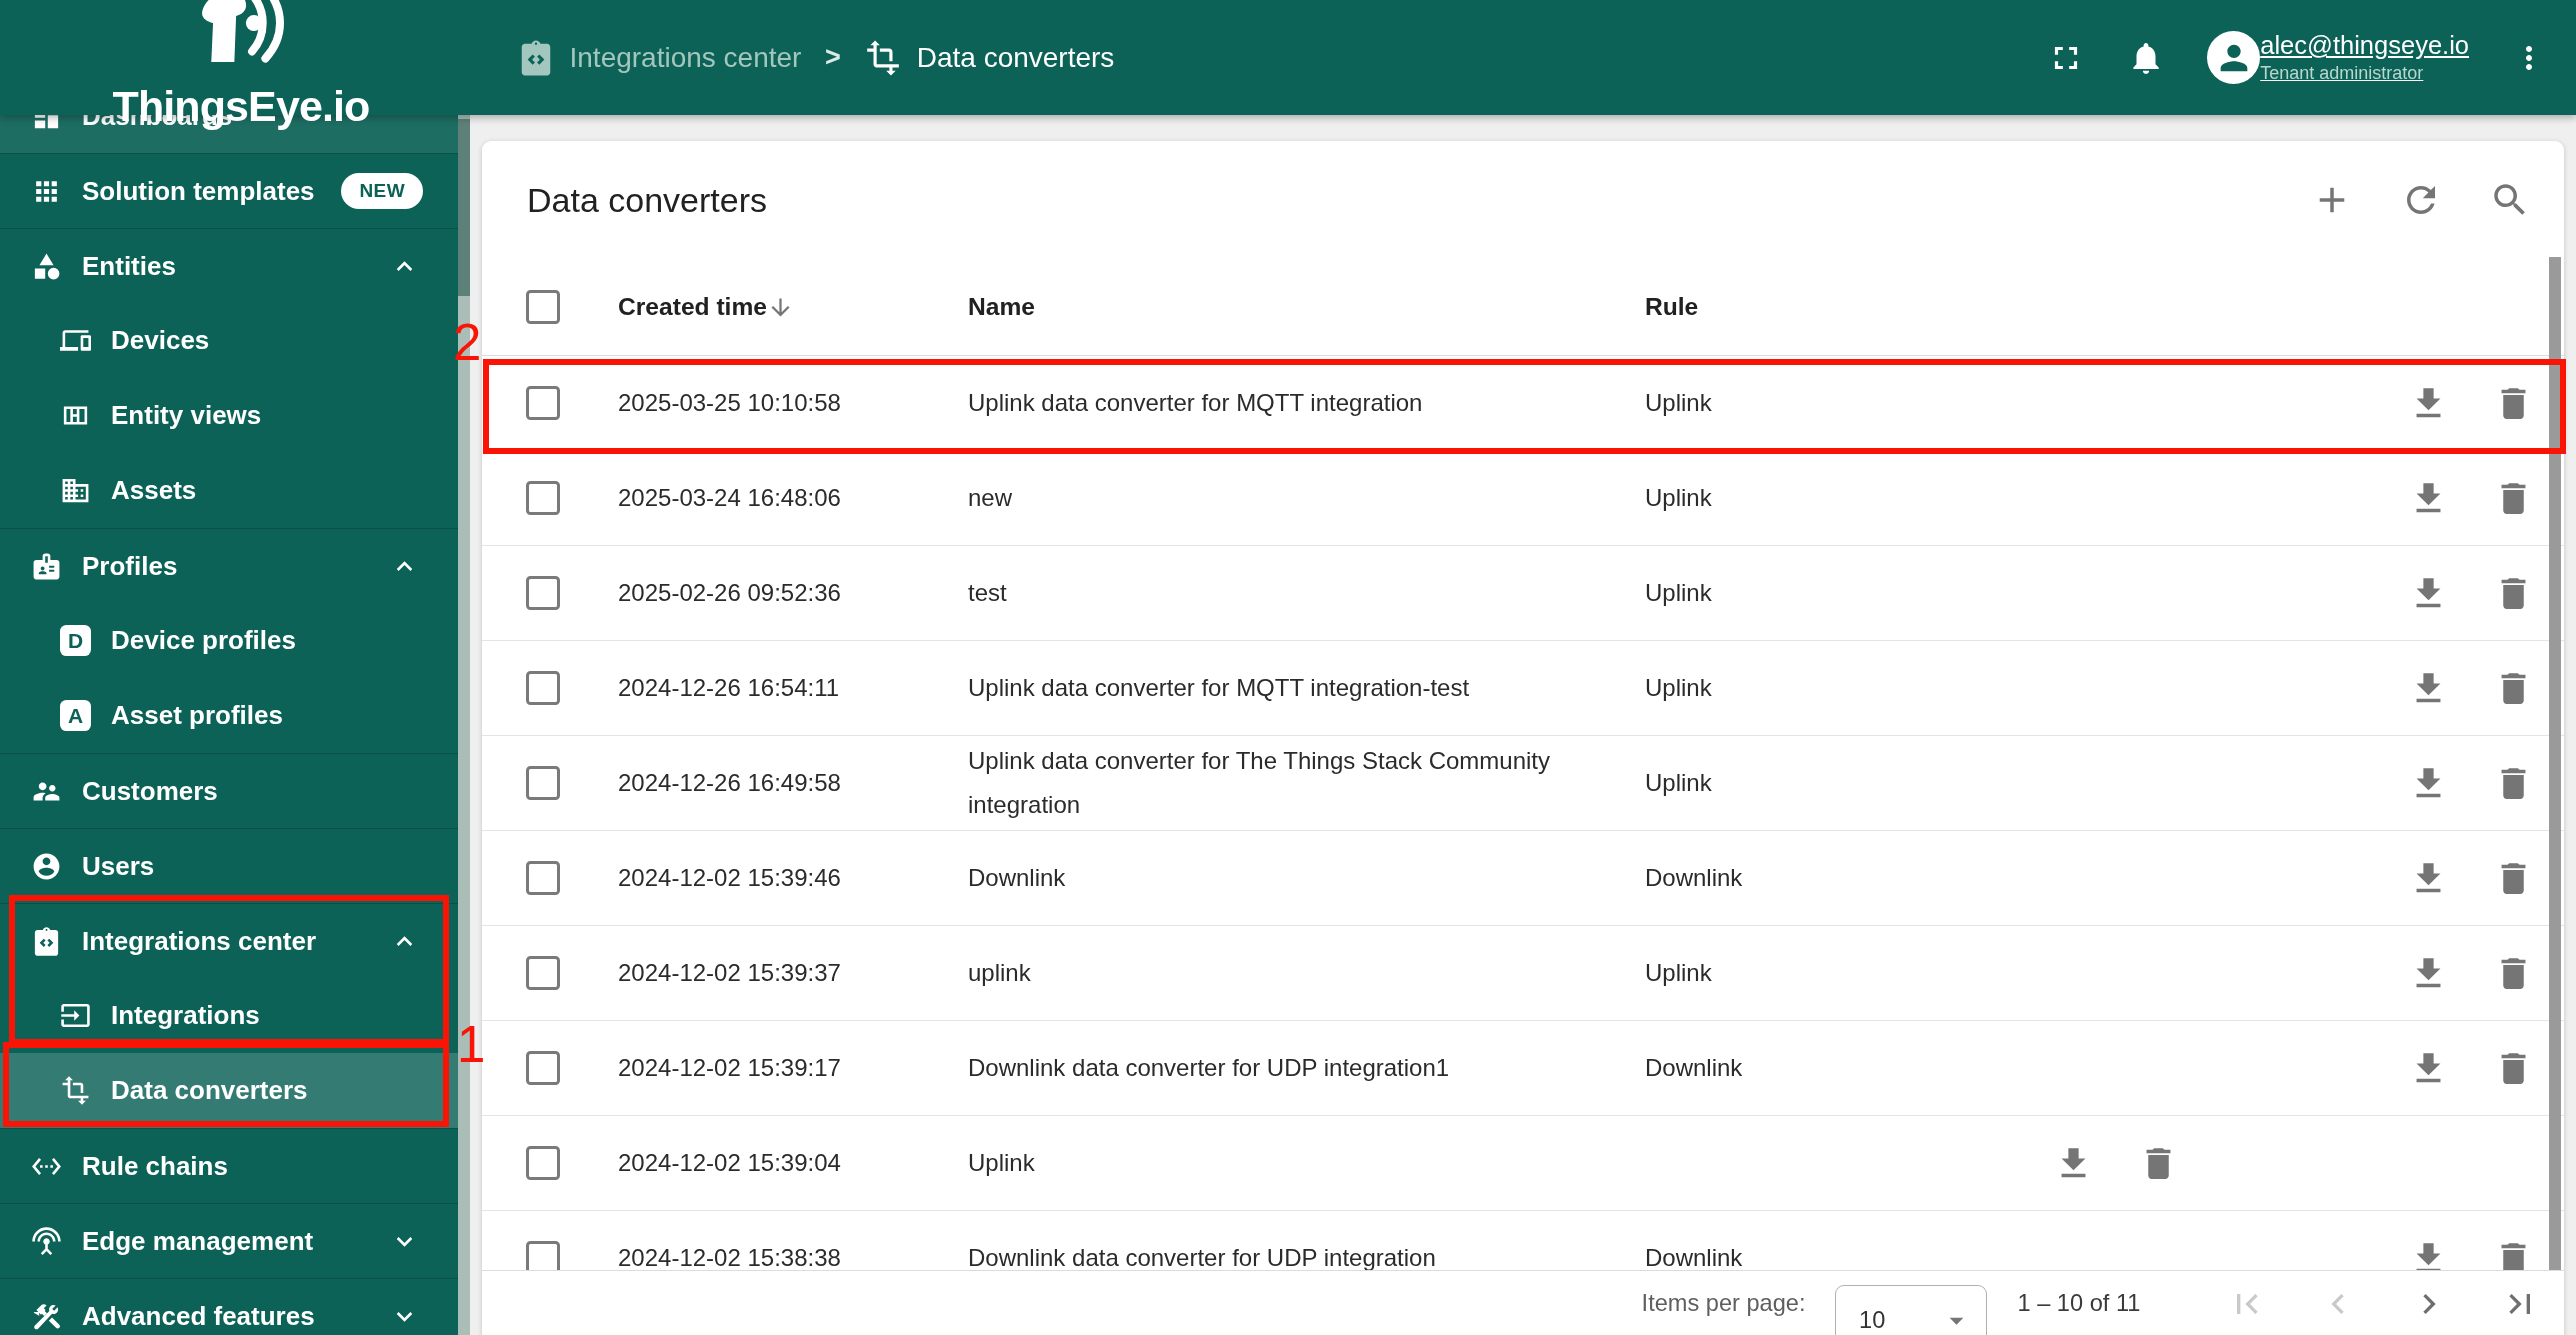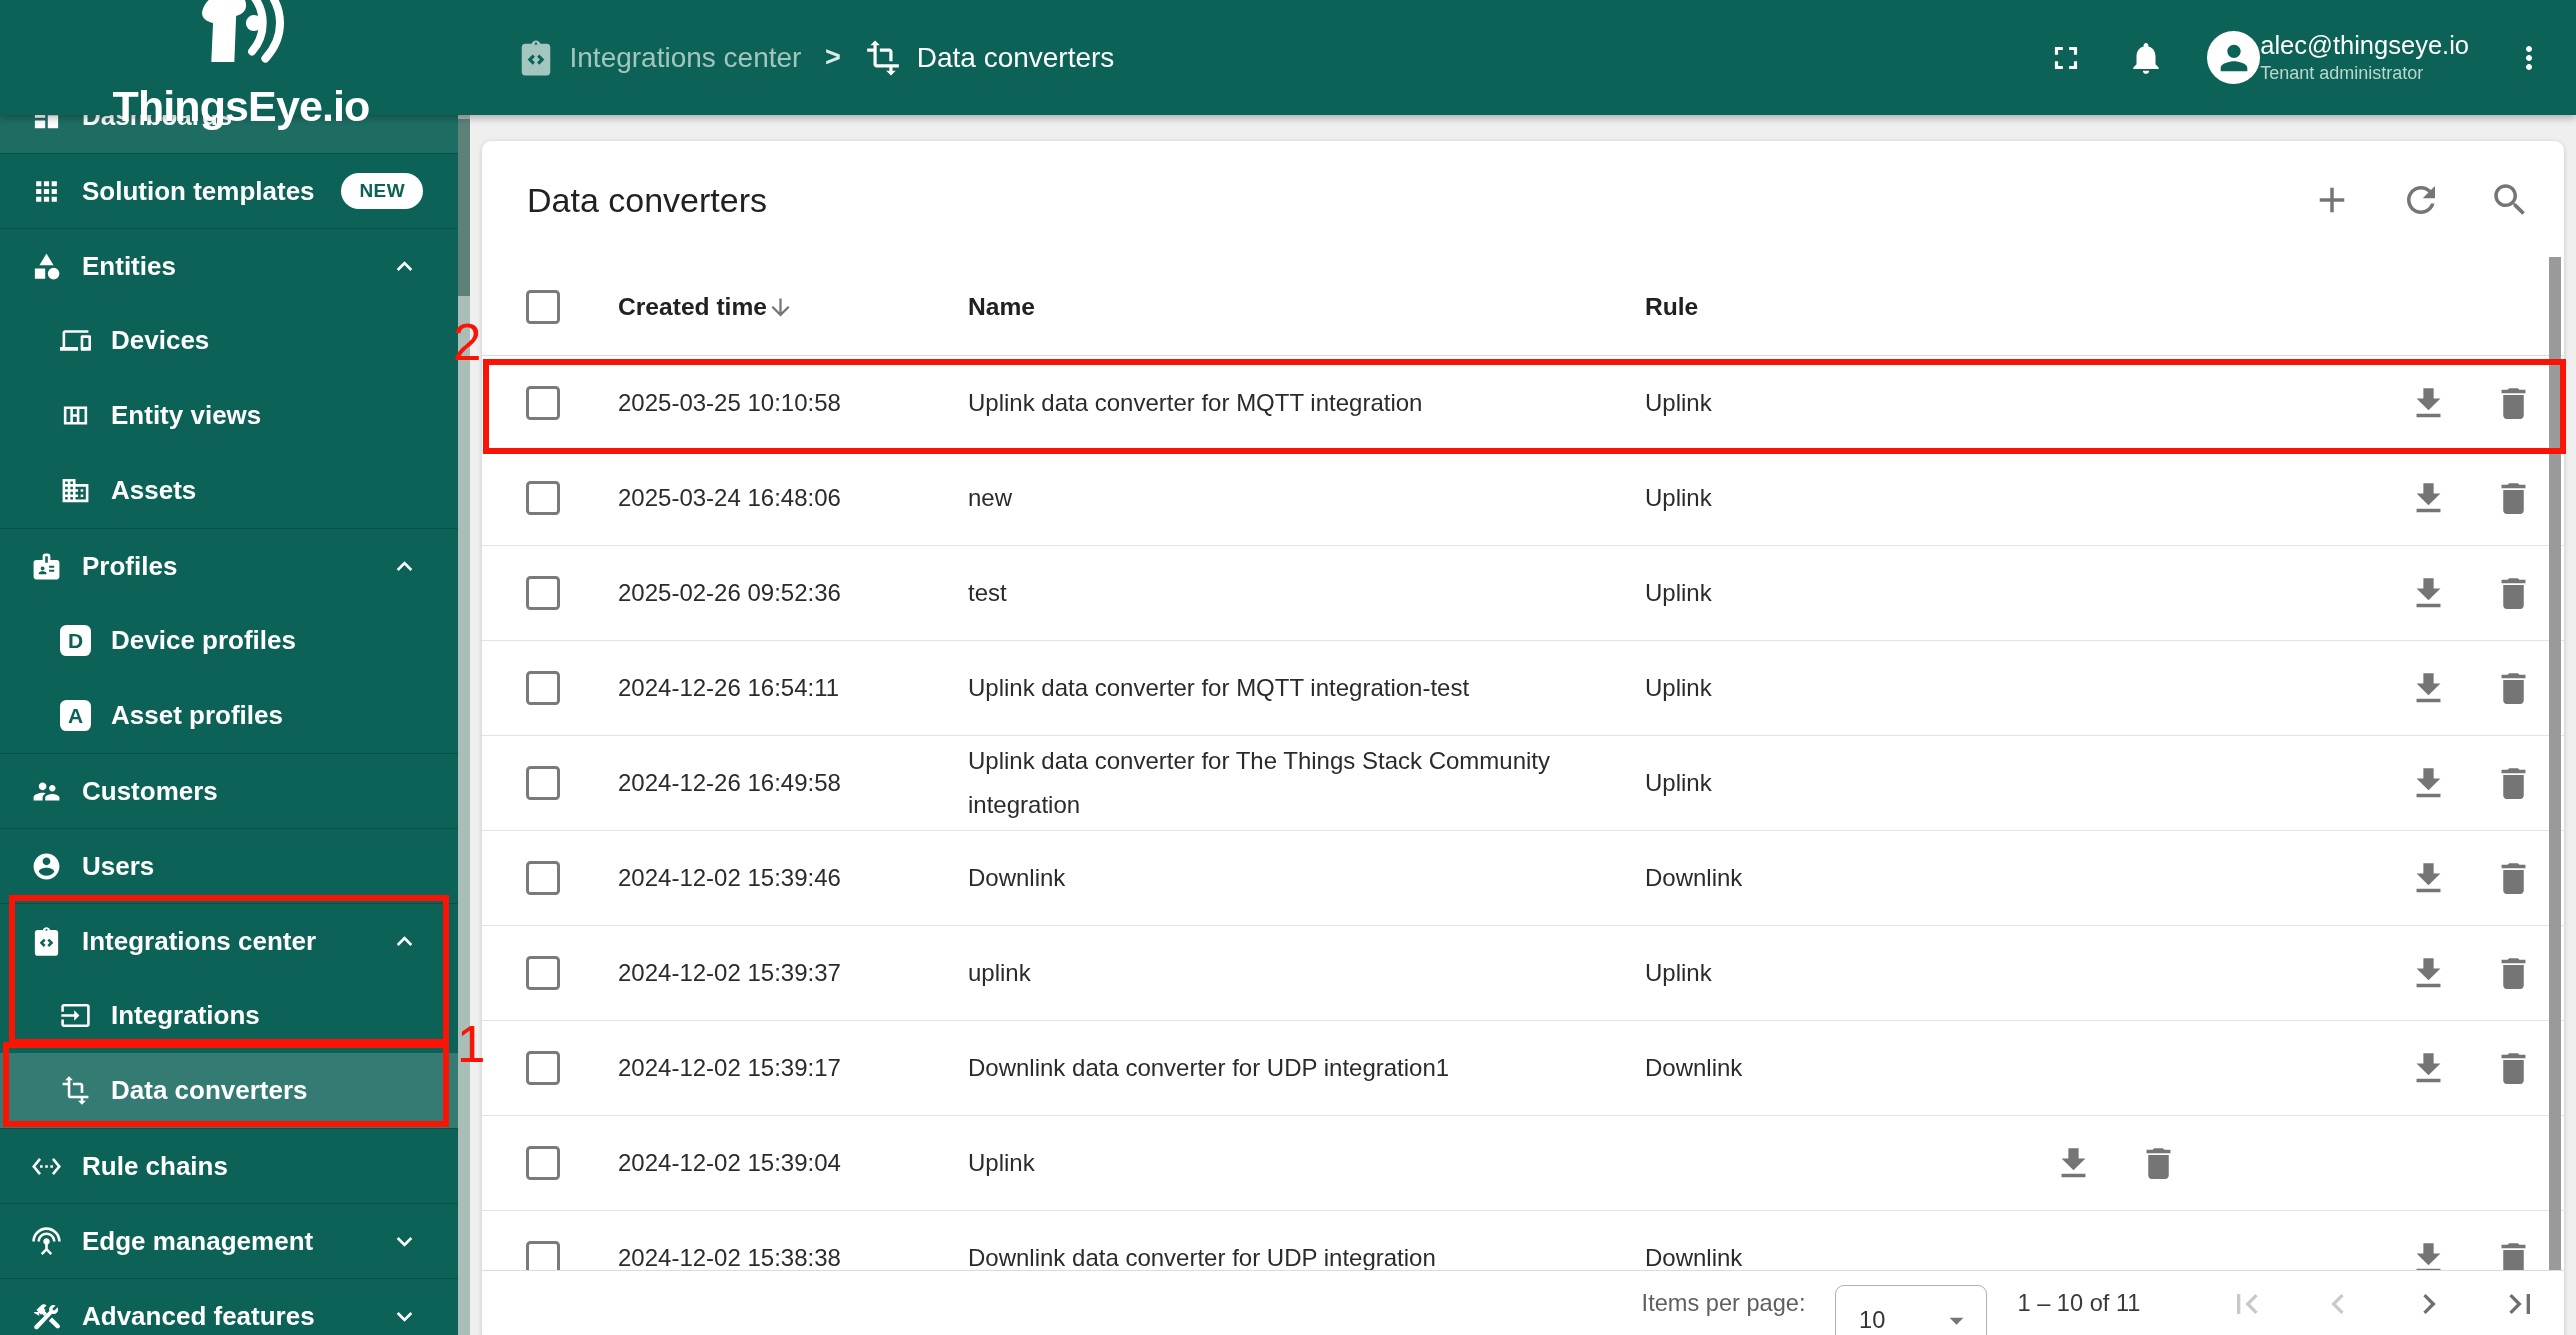--- a/index.html
+++ b/index.html
@@ -29,21 +29,21 @@
   .brand{width:470px;min-width:470px;box-sizing:border-box;display:flex;align-items:center;gap:16.4px;padding-left:12px;flex-direction:column;}
   .logo-mark{width:102px;height:82px;}
   .logo-text{font-size:43px;font-weight:700;letter-spacing:-0.9px;}
   .breadcrumb{display:flex;align-items:center;gap:18px;margin-left:47px;font-size:28px;font-weight:400;}
   .bc-item{display:flex;align-items:center;gap:14.5px;cursor:pointer;}
   .bc-item.muted{color:var(--muted-bc);}
   .bc-icon{width:38px;height:38px;}
   .bc-sep{font-size:27px;font-weight:700;color:#dcebe7;margin:0 5.5px;}
   .top-actions{margin-left:auto;display:flex;align-items:center;gap:42px;padding-right:29px;}
   .tb-icon{width:38px;height:38px;color:#fff;cursor:pointer;background:none;border:none;padding:0;}
-  .account{display:flex;align-items:center;cursor:pointer;}
+  .account{display:flex;align-items:center;cursor:pointer;text-decoration:underline;}
   .avatar{width:53px;height:53px;border-radius:50%;background:#fff;color:var(--teal);display:flex;align-items:center;justify-content:center;}
   .avatar svg{width:40px;height:40px;}
   .user-meta{line-height:1.3;}
   .user-email{font-size:25.5px;color:#fff;}
   .user-role{font-size:18px;color:#b9d6cf;}
   .dots{width:36px;height:36px;}
 
   
   .sidebar{position:absolute;left:0;top:115px;bottom:0;width:470px;background:var(--teal);z-index:5;}
   .side-list{position:absolute;left:0;top:0;right:11.8px;}

